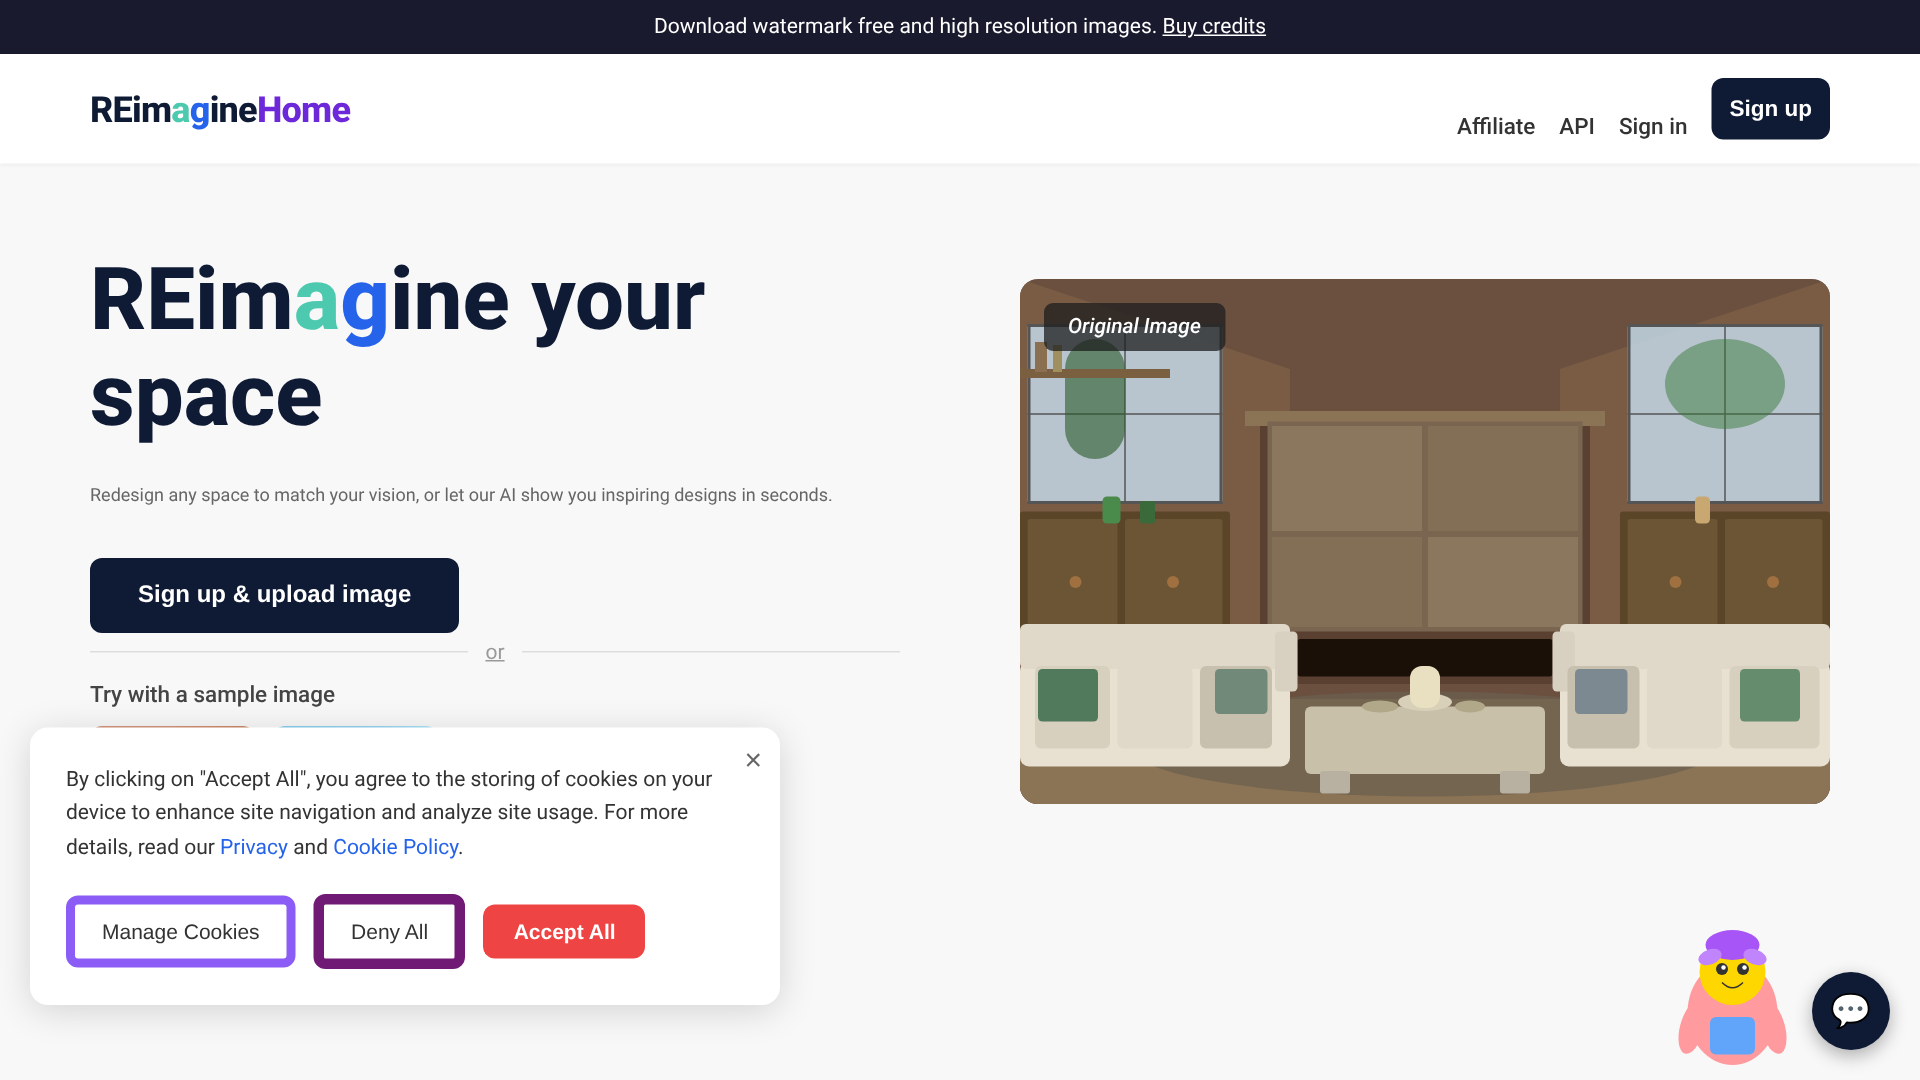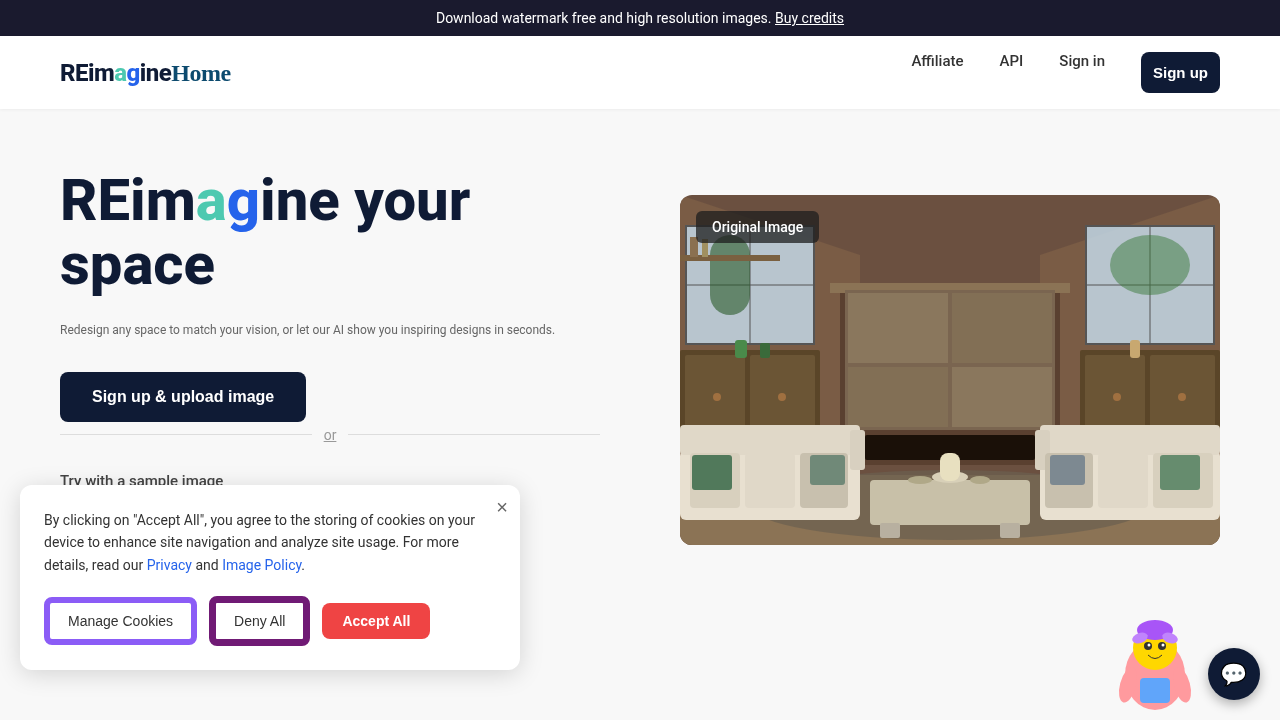--- a/index.html
+++ b/index.html
@@ -32,25 +32,25 @@
       font-size: 24px;
       font-weight: 800;
       color: #0f1b35;
       letter-spacing: -0.5px;
     }
     .logo .re { color: #0f1b35; }
     .logo .im { color: #0f1b35; }
     .logo .a-color { color: #4dc9b0; }
     .logo .g-color { color: #2563eb; }
     .logo .ine { color: #0f1b35; }
-    .logo .home { color: #0c4a6e; font-family: Liberation Serif, serif; }
+    .logo .home { color: #6d28d9; }
     .nav-links {
       display: flex;
-      align-items: flex-start;
-      gap: 36px;
+      align-items: flex-end;
+      gap: 16px;
     }
     .nav-links a {
       text-decoration: none;
       color: #333;
       font-size: 15px;
       font-weight: 500;
     }
     .btn-signup {
       background: #0f1b35;
       color: white;
@@ -101,21 +101,21 @@
       border-radius: 8px;
       font-size: 16px;
       font-weight: 600;
       cursor: pointer;
       margin-bottom: 5px;
     }
     .or-divider {
       display: flex;
       align-items: center;
       gap: 12px;
-      margin-bottom: 29px;
+      margin-bottom: 11px;
       color: #999;
       font-size: 14px;
       text-decoration: underline;
     }
     .or-divider::before, .or-divider::after {
       content: '';
       flex: 1;
       height: 1px;
       background: #ddd;
     }
@@ -147,20 +147,21 @@
       flex: 1;
       display: flex;
       justify-content: flex-end;
       max-width: 560px;
       margin-left: 40px;
     }
     .hero-image-container {
       position: relative;
       width: 100%;
       max-width: 540px;
+      font-style: italic;
     }
     .hero-image {
       width: 100%;
       height: 350px;
       border-radius: 12px;
       overflow: hidden;
       position: relative;
     }
     .image-label {
       position: absolute;
@@ -419,21 +420,21 @@
         </svg>
         <div class="image-label">Original Image</div>
       </div>
     </div>
   </div>
 </div>
 
 <div class="cookie-banner">
   <button class="cookie-close">×</button>
   <p class="cookie-text">
-    By clicking on "Accept All", you agree to the storing of cookies on your device to enhance site navigation and analyze site usage. For more details, read our <a href="#">Privacy</a> and <a href="#">Image Policy</a>.
+    By clicking on "Accept All", you agree to the storing of cookies on your device to enhance site navigation and analyze site usage. For more details, read our <a href="#">Privacy</a> and <a href="#">Cookie Policy</a>.
   </p>
   <div class="cookie-buttons">
     <button class="btn-manage">Manage Cookies</button>
     <button class="btn-deny">Deny All</button>
     <button class="btn-accept">Accept All</button>
   </div>
 </div>
 
 <div class="chat-button">
   <span class="chat-icon">💬</span>

